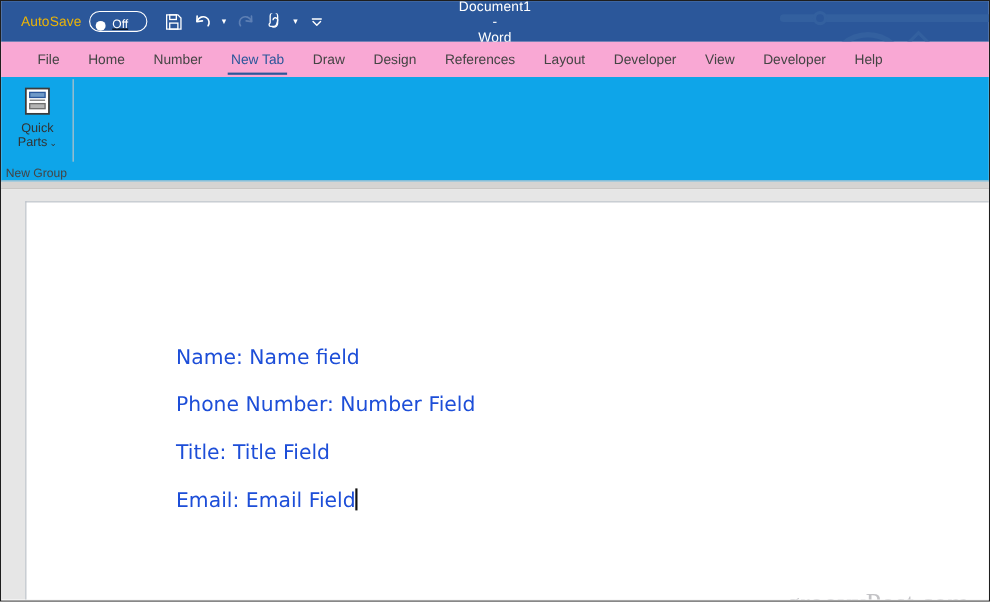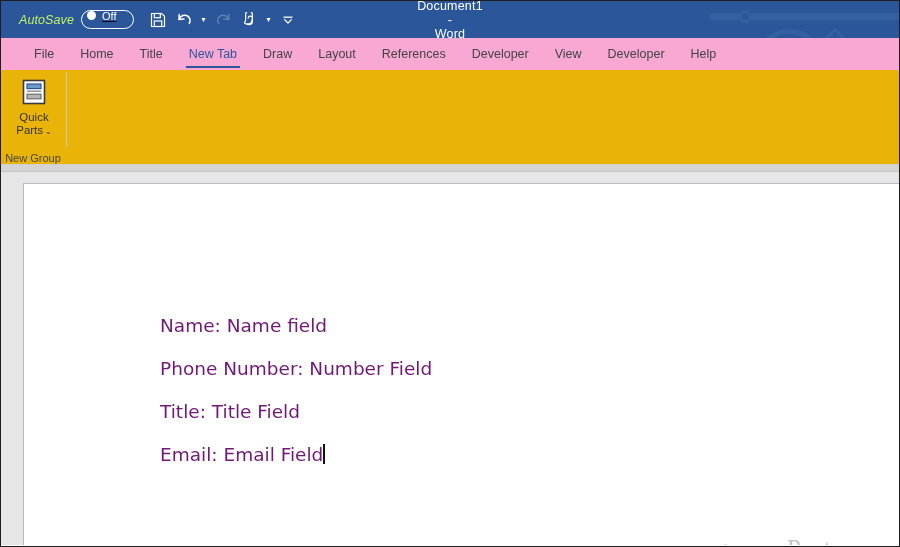--- a/index.html
+++ b/index.html
@@ -54,28 +54,27 @@
   }
 
   .autosave {
     display: flex;
     align-items: center;
     gap: 7px;
     margin-left: 18px;
     z-index: 3;
   }
   .autosave-label {
-    color: #bef264;
+    color: #eab308;
     font-size: 12.5px;
     letter-spacing: 0.1px;
-    font-style: italic;
   }
   .autosave-toggle {
     display: flex;
-    align-items: flex-start;
+    align-items: flex-end;
     gap: 6px;
     width: 53px;
     height: 19px;
     border: 1.5px solid #ffffff;
     border-radius: 10px;
     padding: 0 5px;
     text-decoration: underline;
   }
   .autosave-knob {
     width: 9px; height: 9px; border-radius: 50%; background: #ffffff;
@@ -141,21 +140,21 @@
     content: "";
     position: absolute;
     left: 10px; right: 10px; bottom: 2px;
     height: 2.5px;
     background: #2b579a;
   }
 
   
   .ribbon {
     height: 95px;
-    background: #eab308;
+    background: #0ea5e9;
     position: relative;
     display: flex;
     border-bottom: 1px solid #d2d0ce;
   }
   .ribbon-group {
     position: relative;
     width: 66px;
     height: 95px;
     display: flex;
     flex-direction: column;
@@ -222,21 +221,21 @@
   }
   .doc-body {
     position: absolute;
     left: 136px;
     top: 131px;
     right: 20px;
   }
   .doc-line {
     font-family: "DejaVu Sans", sans-serif;
     font-size: 18.5px;
-    color: #701a75;
+    color: #1d4ed8;
     line-height: 22px;
     margin-bottom: 21px;
     white-space: pre;
     position: relative;
   }
   .caret {
     display: inline-block;
     width: 1.4px;
     height: 20px;
     background: #111111;
@@ -321,25 +320,26 @@
     <div class="window-title">
       <span>Document1</span>
       <span class="tl-sep">-</span>
       <span>Word</span>
     </div>
   </div>
 
   <div class="tabstrip">
     <div class="tab">File</div>
     <div class="tab">Home</div>
-    <div class="tab">Title</div>
+    <div class="tab">Number</div>
     <div class="tab active">New Tab</div>
     <div class="tab">Draw</div>
+    <div class="tab">Design</div>
+    <div class="tab">References</div>
     <div class="tab">Layout</div>
-    <div class="tab">References</div>
     <div class="tab">Developer</div>
     <div class="tab">View</div>
     <div class="tab">Developer</div>
     <div class="tab">Help</div>
   </div>
 
   <div class="ribbon">
     <div class="ribbon-group">
 
       <div class="bigbtn">

